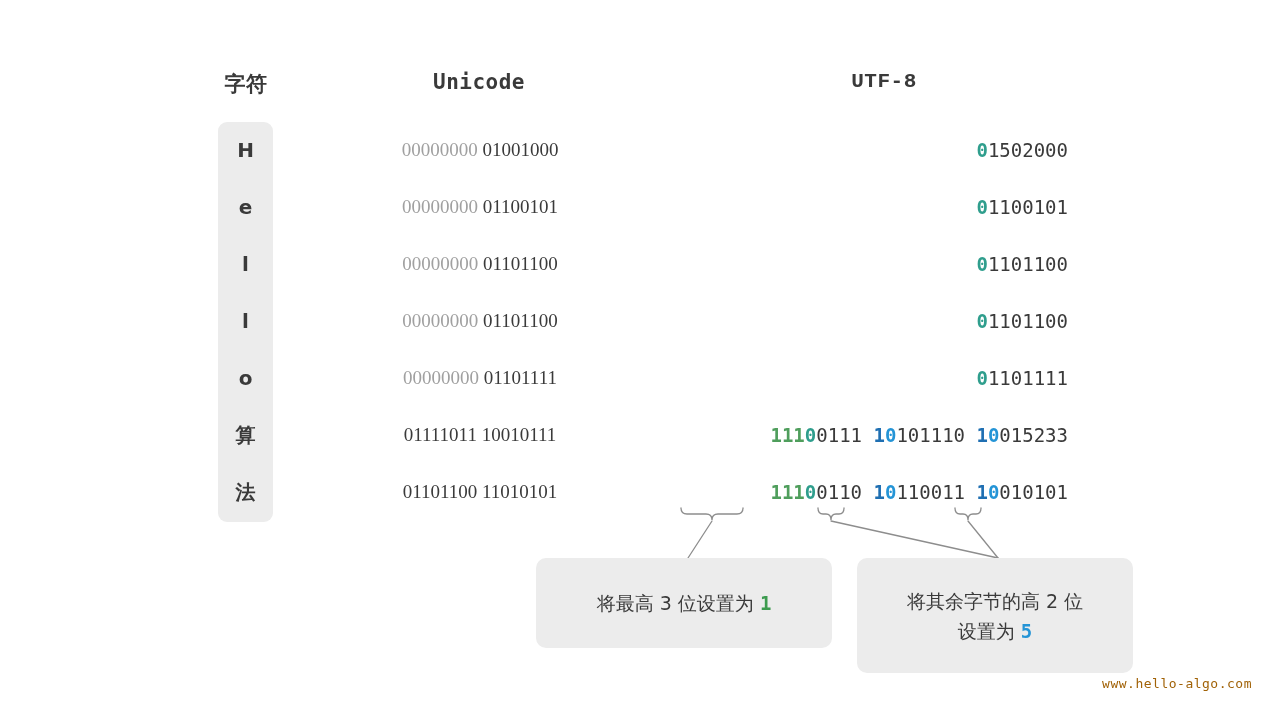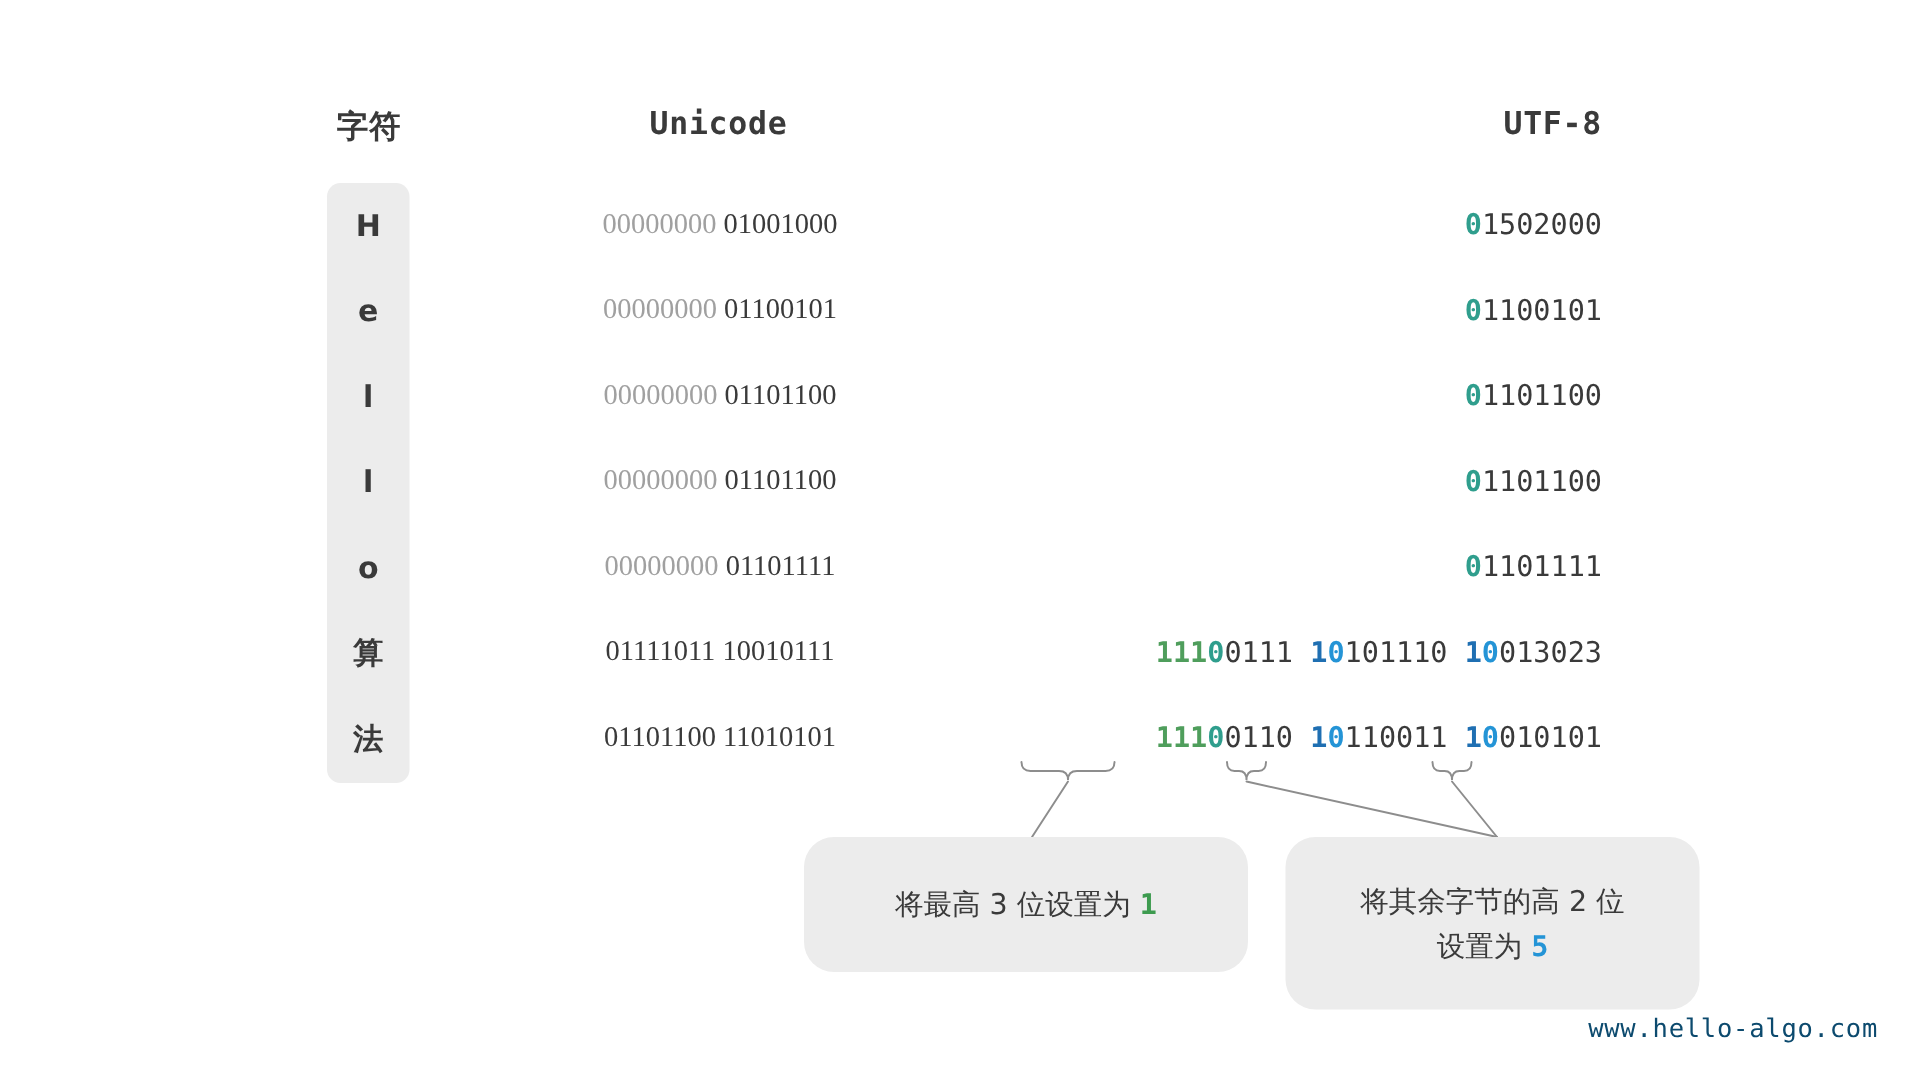--- a/index.html
+++ b/index.html
@@ -28,21 +28,21 @@
     position: absolute;
     font-family: "DejaVu Sans Mono", monospace;
     font-weight: bold;
     font-size: 21px;
     color: #3a3a3a;
     letter-spacing: 0.5px;
     white-space: nowrap;
   }
   #head-char   { left: 218px; top: 70px; width: 56px; text-align: center; }
   #head-unicode{ left: 352px; top: 70px; width: 254px; text-align: center; }
-  #head-utf8   { left: 700px; top: 70px; width: 368px; text-align: right; }
+  #head-utf8   { left: 700px; top: 70px; width: 368px; text-align: center; font-family: Liberation Mono, monospace; }
 
   
   .char-box {
     position: absolute;
     left: 218px;
     top: 122px;
     width: 55px;
     height: 400px;
     background: #ececec;
     border-radius: 9px;
@@ -96,21 +96,21 @@
     position: absolute;
     left: 0; top: 0;
     width: 1280px; height: 720px;
     pointer-events: none;
   }
 
   
   .callout {
     position: absolute;
     background: #ececec;
-    border-radius: 20px;
+    border-radius: 10px;
     display: flex;
     flex-direction: column;
     align-items: center;
     justify-content: center;
     font-family: "DejaVu Sans", sans-serif;
     font-size: 19px;
     color: #3a3a3a;
     line-height: 30px;
   }
   #callout-1 { left: 536px; top: 558px; width: 296px; height: 90px; }
@@ -118,22 +118,22 @@
   .callout .ln { white-space: pre; }
   .callout .g { color: #3d9b4f; font-weight: bold; font-family: "DejaVu Sans Mono", monospace; }
   .callout .b { color: #2494d6; font-weight: bold; font-family: "DejaVu Sans Mono", monospace; }
 
   
   #watermark {
     position: absolute;
     right: 28px;
     top: 676px;
     font-family: "DejaVu Sans Mono", monospace;
-    font-size: 17px;
-    color: #0c4a6e;
+    font-size: 13px;
+    color: #a16207;
     letter-spacing: 0.5px;
     margin-left: 31px;
   }
 </style>
 </head>
 <body>
 
 <div class="stage">
 
   <div class="col-head" id="head-char">字符</div>
@@ -153,21 +153,21 @@
       <div class="uni-cell" style="top: 250px;"><span class="dim">00000000 </span><span>01101100</span></div>
       <div class="utf-cell" style="top: 250px;"><span class="teal">0</span><span>1101100</span></div>
       <div class="char-cell" style="top: 307px;">l</div>
       <div class="uni-cell" style="top: 307px;"><span class="dim">00000000 </span><span>01101100</span></div>
       <div class="utf-cell" style="top: 307px;"><span class="teal">0</span><span>1101100</span></div>
       <div class="char-cell" style="top: 364px;">o</div>
       <div class="uni-cell" style="top: 364px;"><span class="dim">00000000 </span><span>01101111</span></div>
       <div class="utf-cell" style="top: 364px;"><span class="teal">0</span><span>1101111</span></div>
       <div class="char-cell" style="top: 421px;">算</div>
       <div class="uni-cell" style="top: 421px;"><span>01111011 10010111</span></div>
-      <div class="utf-cell" style="top: 421px;"><span class="green">111</span><span class="teal">0</span><span>0111 </span><span class="blue1">1</span><span class="blue">0</span><span>101110 </span><span class="blue1">1</span><span class="blue">0</span><span>013023</span></div>
+      <div class="utf-cell" style="top: 421px;"><span class="green">111</span><span class="teal">0</span><span>0111 </span><span class="blue1">1</span><span class="blue">0</span><span>101110 </span><span class="blue1">1</span><span class="blue">0</span><span>015233</span></div>
       <div class="char-cell" style="top: 478px;">法</div>
       <div class="uni-cell" style="top: 478px;"><span>01101100 11010101</span></div>
       <div class="utf-cell" style="top: 478px;"><span class="green">111</span><span class="teal">0</span><span>0110 </span><span class="blue1">1</span><span class="blue">0</span><span>110011 </span><span class="blue1">1</span><span class="blue">0</span><span>010101</span></div>
     </div>
 
   <svg id="connectors" viewBox="0 0 1280 720" xmlns="http://www.w3.org/2000/svg">
     <g fill="none" stroke="#8d8d8d" stroke-width="1.3" stroke-linecap="round">
 
       <path d="M681,508 q0,6 6,6 h19 q6,0 6,6 q0,-6 6,-6 h19 q6,0 6,-6"></path>
 

